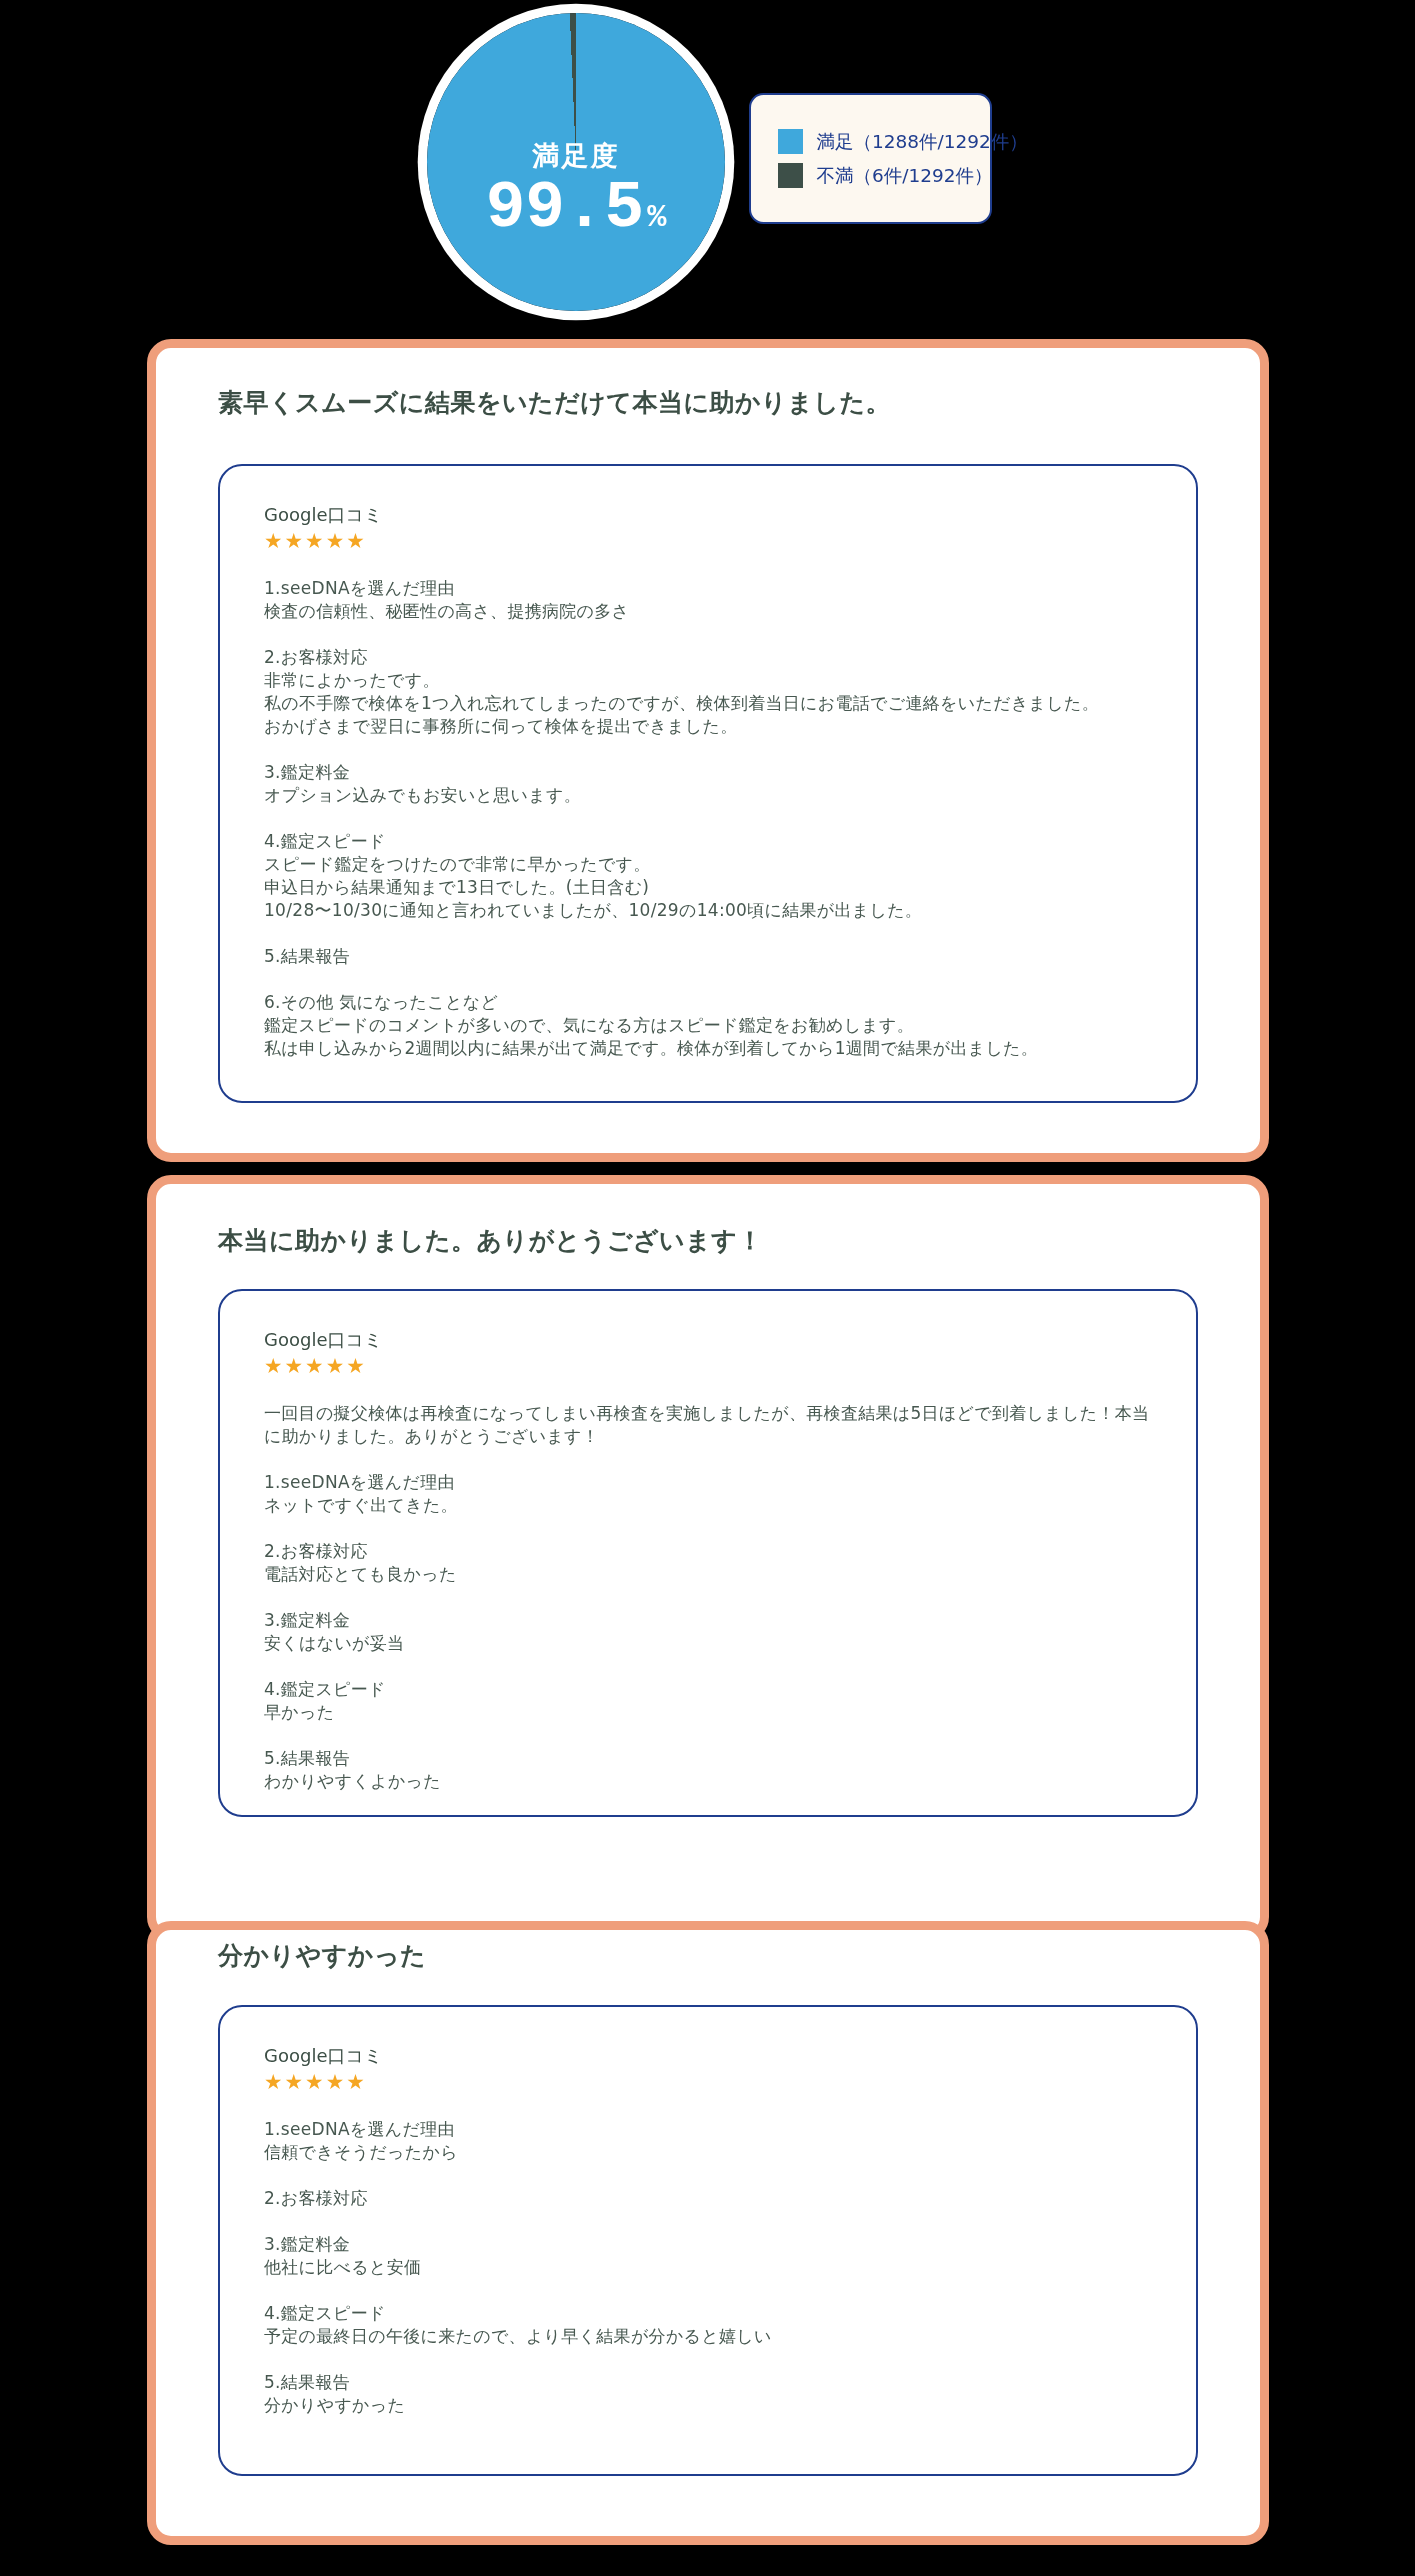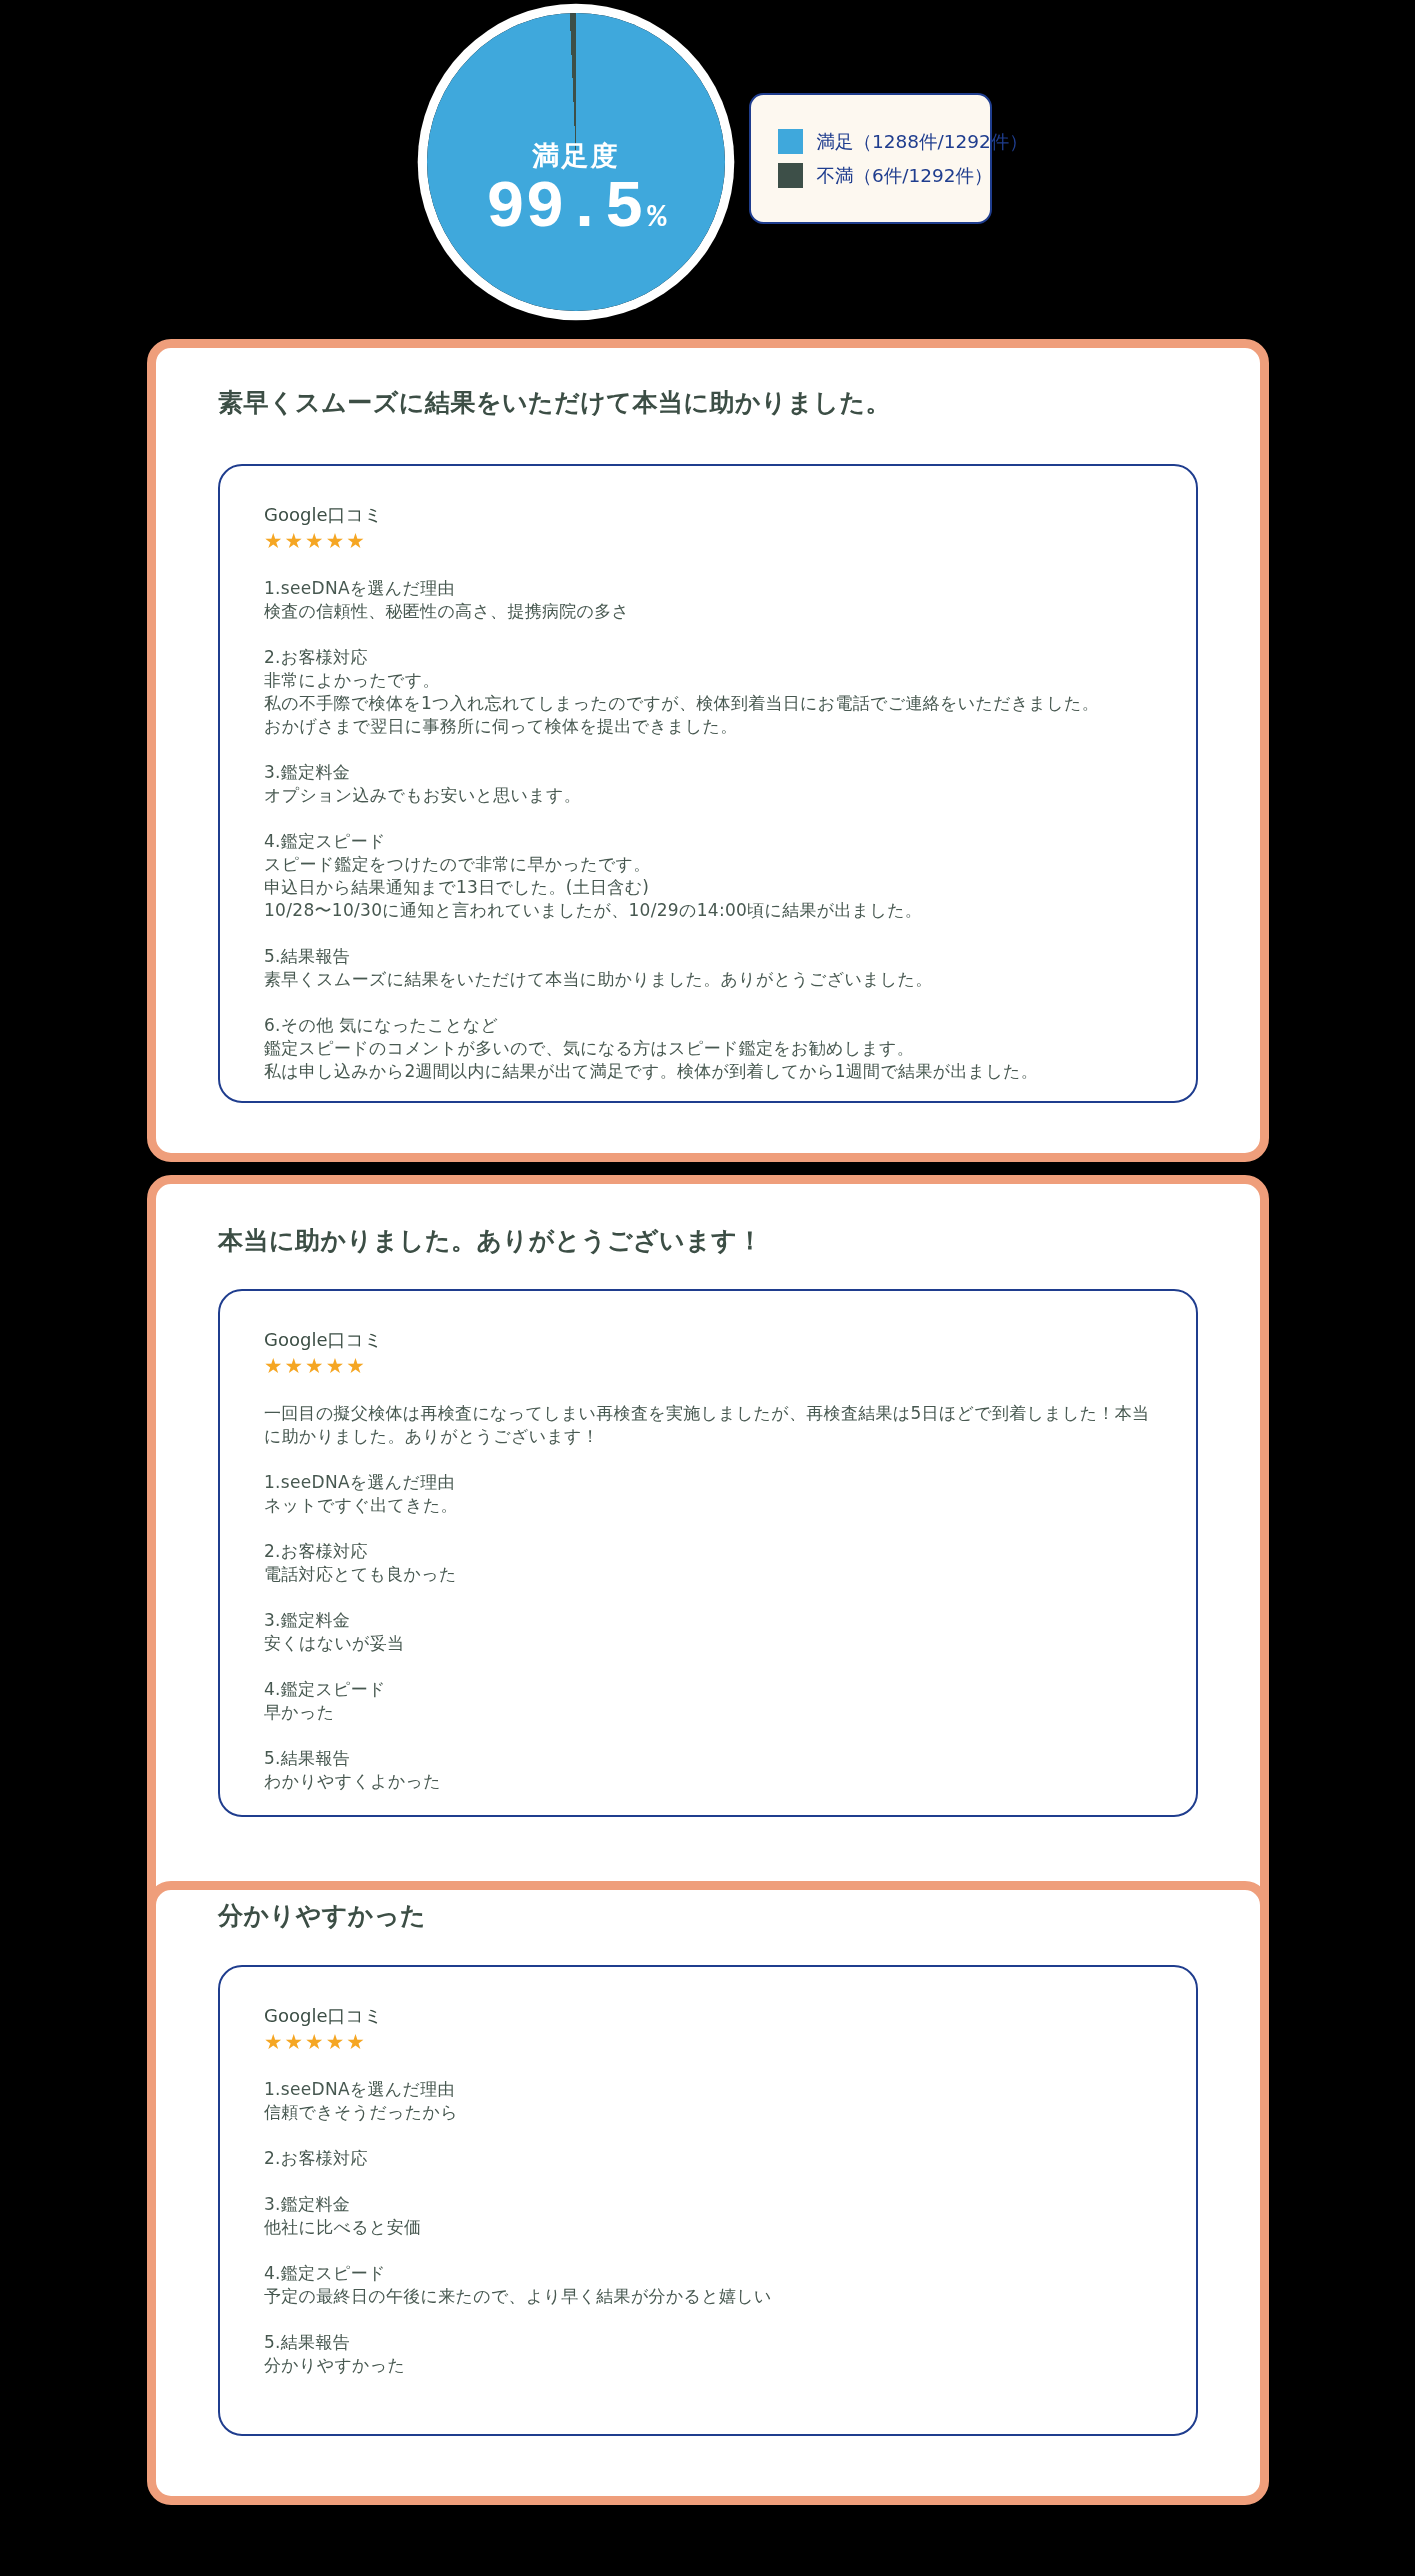--- a/index.html
+++ b/index.html
@@ -29,21 +29,21 @@
   .legend-swatch{width:25px;height:25px;flex:0 0 25px;}
   .legend-label{font-size:18.5px;color:#1F3D8E;font-weight:500;white-space:nowrap;letter-spacing:0px;}
   
   .card{
     position:absolute;left:147px;width:1122px;box-sizing:border-box;
     background:#ffffff;border:9.3px solid #EF9E7B;border-radius:24px;
     padding:0 62px;overflow:hidden;
   }
   .card.c1{top:339px;height:823px;}
   .card.c2{top:1175px;height:766px;}
-  .card.c3{top:1881px;height:624px;}
+  .card.c3{top:1921px;height:624px;}
   .card-title{
     margin:0;font-size:25px;font-weight:700;color:#3C4E45;letter-spacing:0.5px;line-height:26px;
   }
   .c1 .card-title{padding-top:42px;margin-bottom:48px;}
   .c2 .card-title{padding-top:44px;margin-bottom:35px;}
   .c3 .card-title{padding-top:13px;margin-bottom:36px;}
   .inner{
     box-sizing:border-box;border:2.1px solid #1F3D8E;border-radius:24px;background:#ffffff;
     padding:36px 44px 20.6px 44px;overflow:hidden;
   }
@@ -101,21 +101,20 @@
           <div class="line"></div>
           <div class="line">3.鑑定料金</div>
           <div class="line">オプション込みでもお安いと思います。</div>
           <div class="line"></div>
           <div class="line">4.鑑定スピード</div>
           <div class="line">スピード鑑定をつけたので非常に早かったです。</div>
           <div class="line">申込日から結果通知まで13日でした。(土日含む)</div>
           <div class="line">10/28〜10/30に通知と言われていましたが、10/29の14:00頃に結果が出ました。</div>
           <div class="line"></div>
           <div class="line">5.結果報告</div>
-          <div class="line">素早くスムーズに結果をいただけて本当に助かりました。ありがとうございました。</div>
           <div class="line"></div>
           <div class="line">6.その他 気になったことなど</div>
           <div class="line">鑑定スピードのコメントが多いので、気になる方はスピード鑑定をお勧めします。</div>
           <div class="line">私は申し込みから2週間以内に結果が出て満足です。検体が到着してから1週間で結果が出ました。</div>
         </div>
     </div>
   </article>
 
   <article class="card c2">
     <h2 class="card-title">本当に助かりました。ありがとうございます！</h2>

